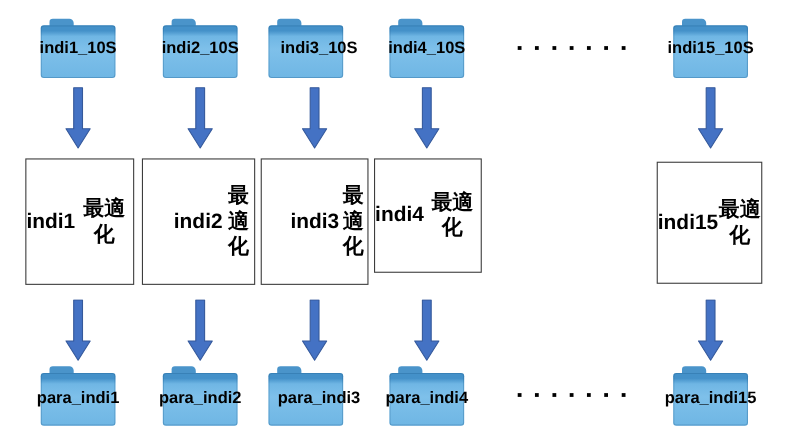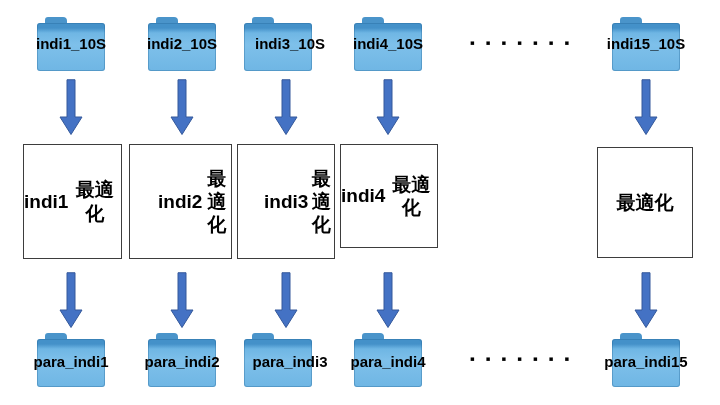--- a/index.html
+++ b/index.html
@@ -186,20 +186,21 @@
   <div>
     <div class="folder top-row c5">
       <div class="tab"></div>
       <div class="fbody"></div>
       <div class="flabel">indi15_10S</div>
     </div>
     <svg class="arrow a-top c5" viewBox="0 0 24 57">
       <path d="M8 0.75 L16 0.75 L16 38 L23 38 L12 55.5 L1 38 L8 38 Z"></path>
     </svg>
     <div class="pbox b5">
+      <div>indi15</div>
       <div>最適化</div>
     </div>
     <svg class="arrow a-bot c5" viewBox="0 0 24 57">
       <path d="M8 0.75 L16 0.75 L16 38 L23 38 L12 55.5 L1 38 L8 38 Z"></path>
     </svg>
     <div class="folder bottom-row c5">
       <div class="tab"></div>
       <div class="fbody"></div>
       <div class="flabel">para_indi15</div>
     </div>

